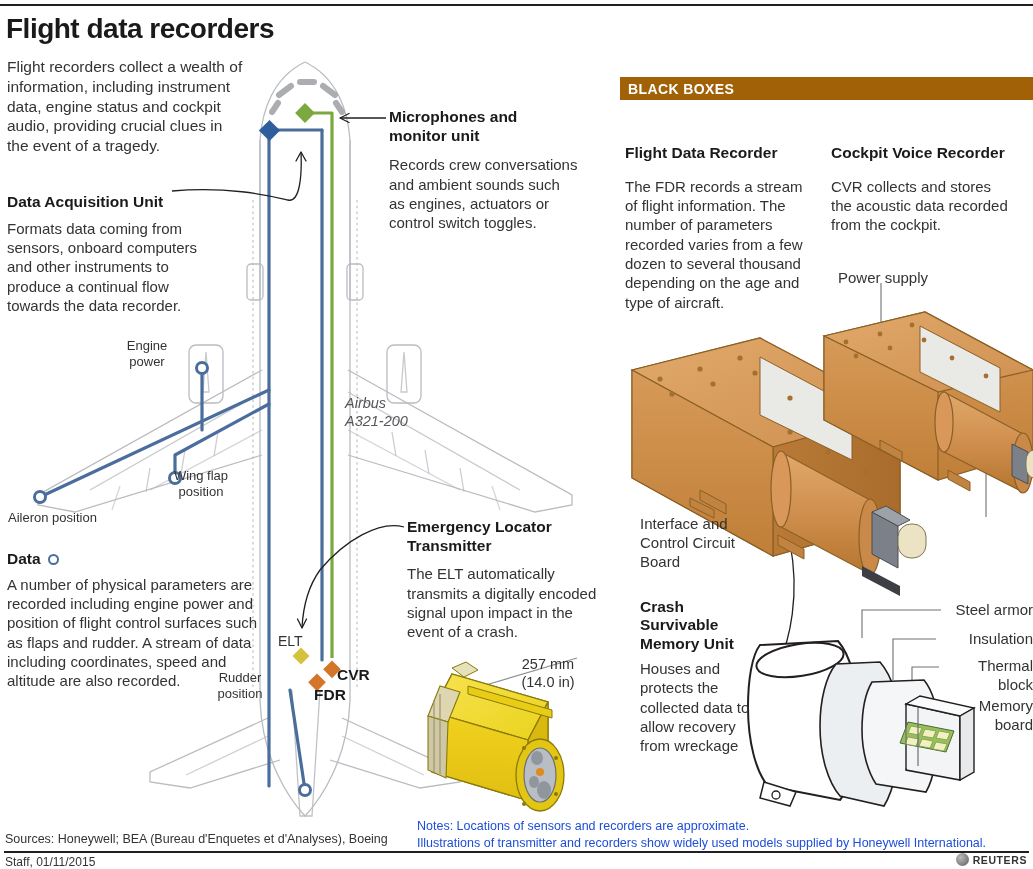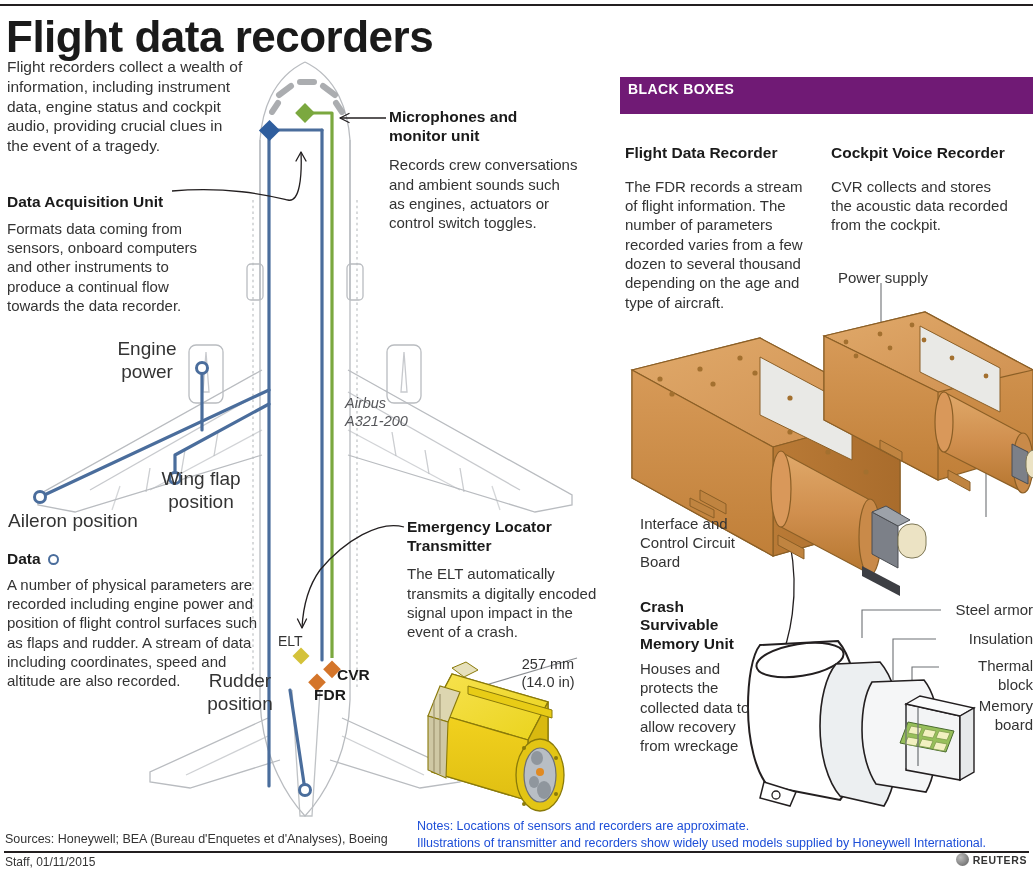--- a/index.html
+++ b/index.html
@@ -12,21 +12,21 @@
     position:relative;
   }
   .page{position:relative;width:1033px;height:869px;}
 
   
   .top-rule{position:absolute;left:0;top:4px;width:1033px;height:2px;background:#231f20;}
 
   
   .title{
     position:absolute;left:6px;top:14px;
-    font-size:44px;font-weight:bold;letter-spacing:-0.5px;
+    font-size:28px;font-weight:bold;letter-spacing:-0.5px;
     color:#1a1a1a;line-height:1.05;
   }
   .intro{
     position:absolute;left:7px;top:57px;width:236px;
     font-size:15.5px;line-height:1.28;color:#333;
   }
 
   
   .callout-h{
     font-size:15.5px;font-weight:bold;color:#1a1a1a;line-height:1.2;
@@ -46,39 +46,39 @@
   #datablk{position:absolute;left:7px;top:550px;width:260px;}
   #datablk .dh{display:flex;align-items:center;gap:7px;}
   .dot-marker{
     width:11px;height:11px;border-radius:50%;
     border:2.5px solid #4a6d9c;background:#fff;box-sizing:border-box;
   }
   #datablk .callout-b{margin-top:6px;}
 
   
   .plane-lbl{
-    position:absolute;font-size:19px;color:#333;line-height:1.2;text-align:center;
+    position:absolute;font-size:13px;color:#333;line-height:1.2;text-align:center;
   }
   #lbl-engine{left:108px;top:338px;width:78px;}
   #lbl-wingflap{left:157px;top:468px;width:88px;}
   #lbl-aileron{left:8px;top:510px;width:145px;text-align:left;}
   #lbl-rudder{left:199px;top:670px;width:82px;}
   #lbl-elt-m{left:278px;top:633px;width:36px;font-size:14px;text-align:left;}
   #lbl-airbus{left:345px;top:394px;width:80px;text-align:left;font-style:italic;font-size:14.5px;color:#55565a;line-height:1.25;}
   .marker-lbl{position:absolute;font-size:15.5px;font-weight:bold;color:#1a1a1a;}
   #lbl-cvr{left:337px;top:666px;}
   #lbl-fdr{left:314px;top:686px;}
 
   
   #dim-257{position:absolute;left:505px;top:655px;width:86px;text-align:center;font-size:14.5px;color:#333;line-height:1.25;}
 
   
   .bb-bar{
-    position:absolute;left:620px;top:77px;width:413px;height:37px;
-    background:#701a75;
+    position:absolute;left:620px;top:77px;width:413px;height:23px;
+    background:#a16207;
   }
   .bb-bar span{
     position:absolute;left:8px;top:4px;
     color:#fff;font-weight:bold;font-size:14px;letter-spacing:0.4px;
   }
   #fdr-col{position:absolute;left:625px;top:144px;width:186px;}
   #cvr-col{position:absolute;left:831px;top:144px;width:180px;}
   #fdr-col .callout-b,#cvr-col .callout-b{margin-top:14px;}
 
   .rlbl{position:absolute;font-size:15px;color:#333;line-height:1.25;}

